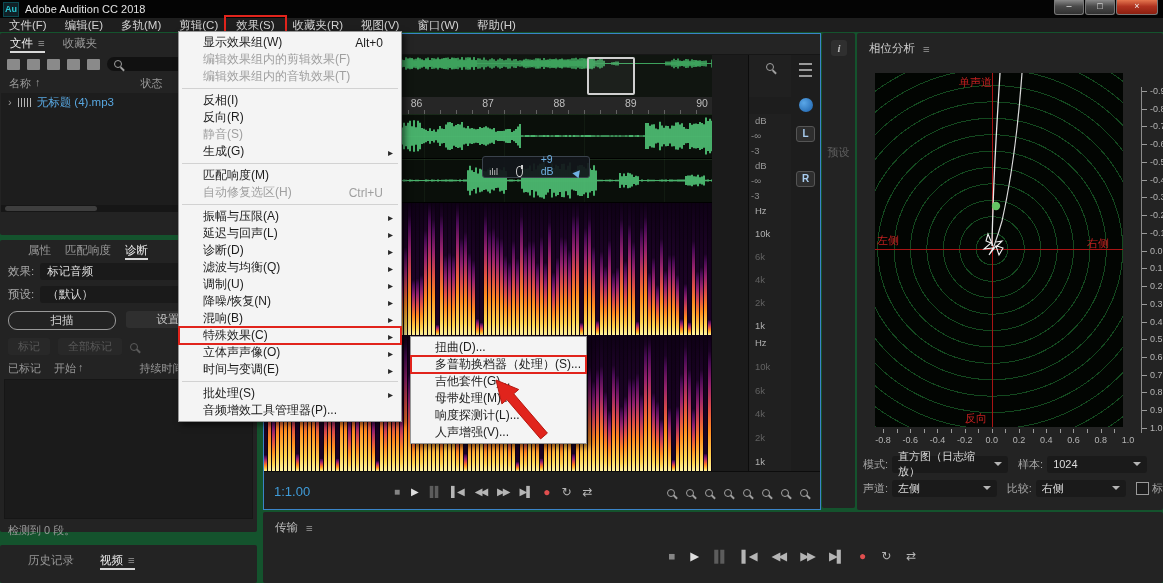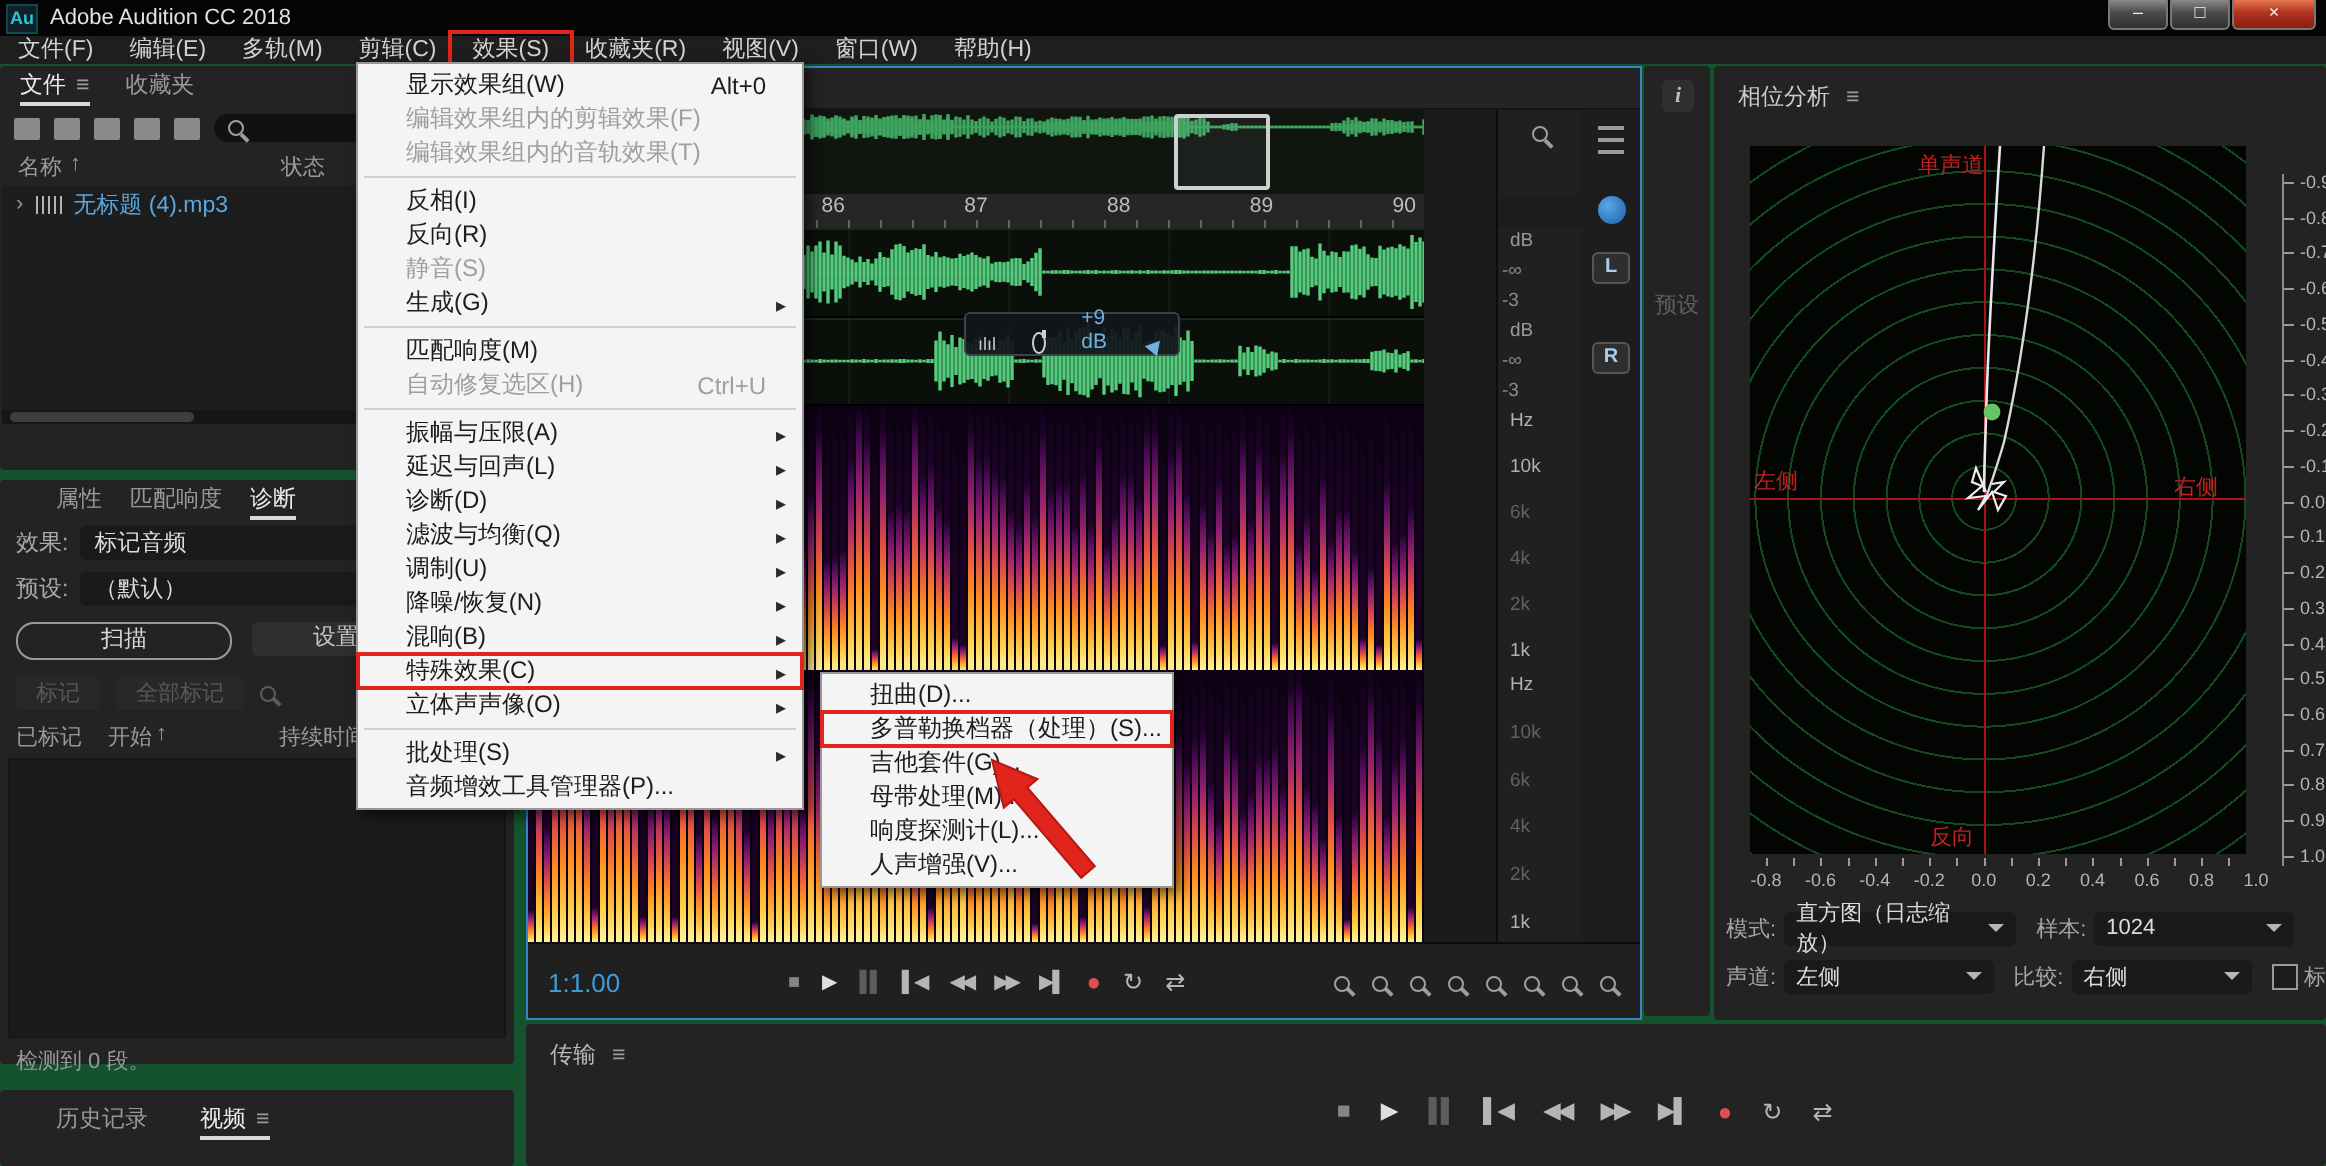--- a/index.html
+++ b/index.html
@@ -940,20 +940,25 @@
       <div class="mi boxed">
       <span class="lbl">特殊效果(C)</span>
       <span class="sc"></span>
       <span class="arr"></span>
     </div>
       <div class="mi">
       <span class="lbl">立体声声像(O)</span>
       <span class="sc"></span>
       <span class="arr"></span>
     </div>
+      <div class="mi">
+      <span class="lbl">时间与变调(E)</span>
+      <span class="sc"></span>
+      <span class="arr"></span>
+    </div>
       <div class="mi sep">
       
       
       
     </div>
       <div class="mi">
       <span class="lbl">批处理(S)</span>
       <span class="sc"></span>
       <span class="arr"></span>
     </div>

